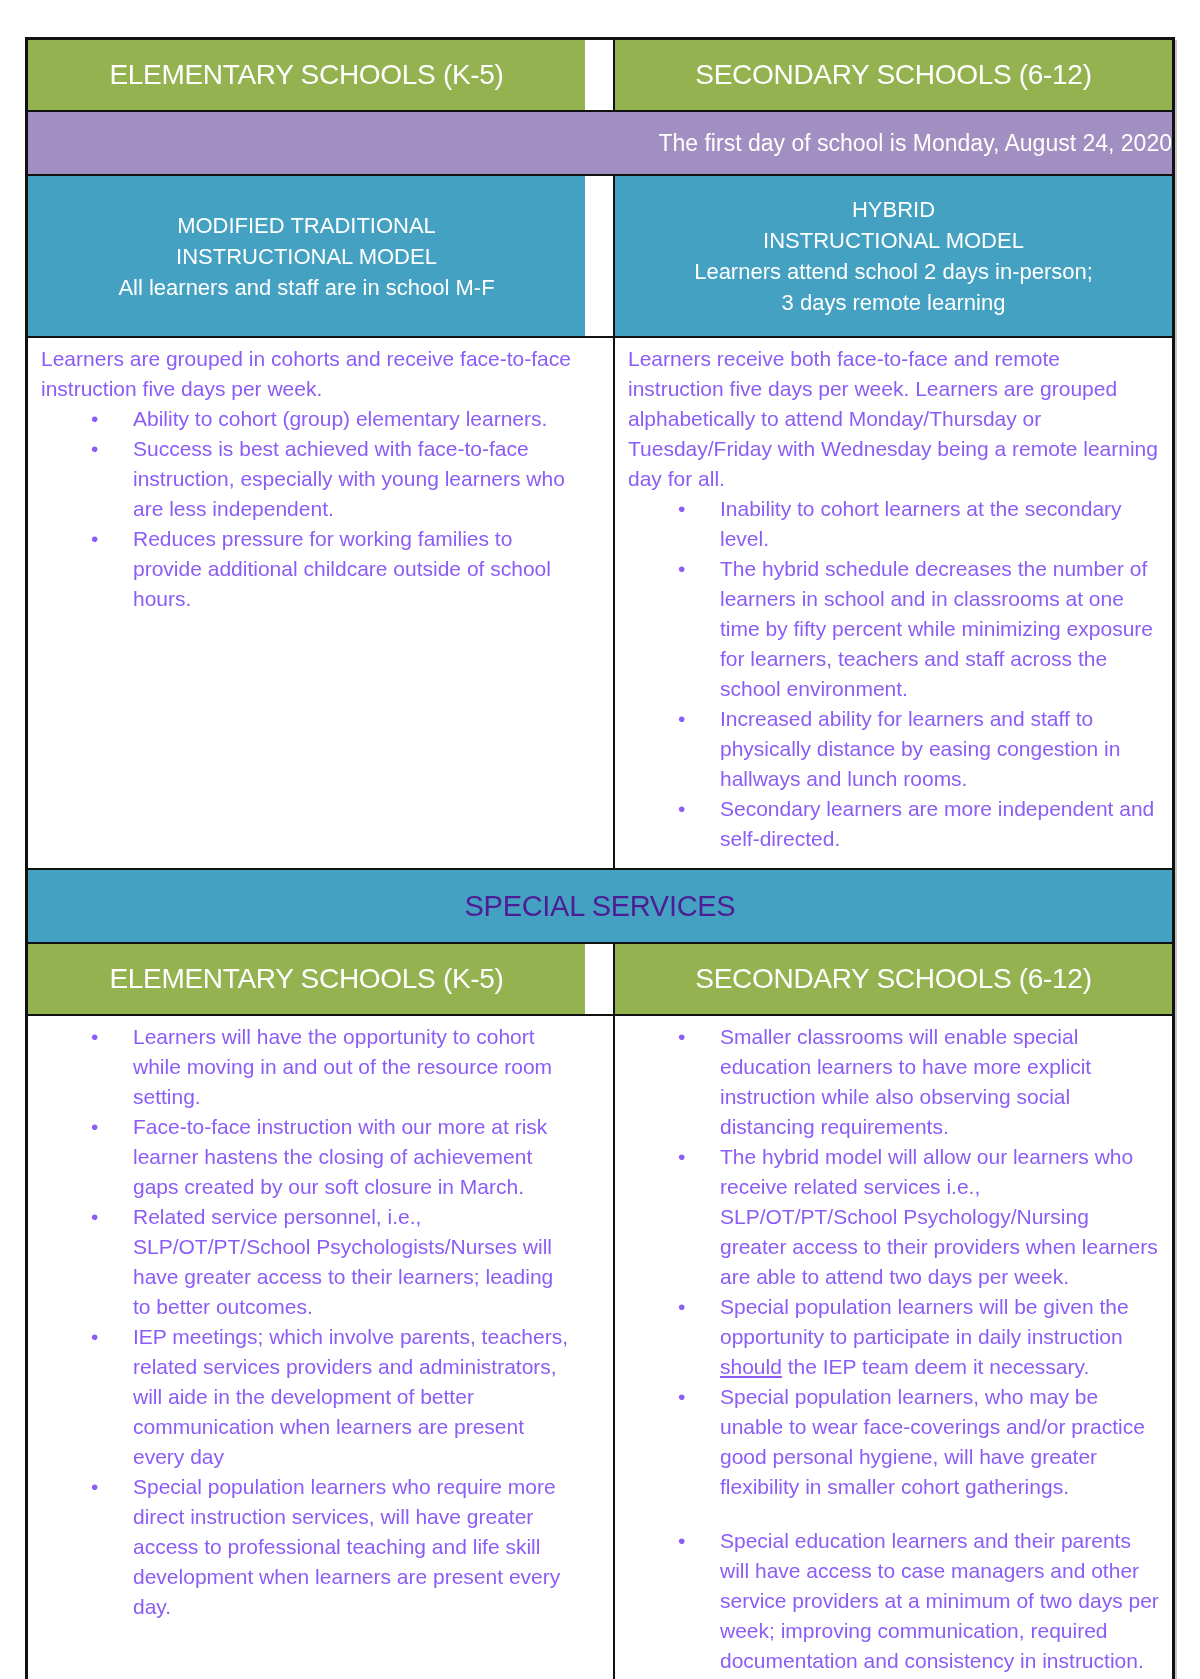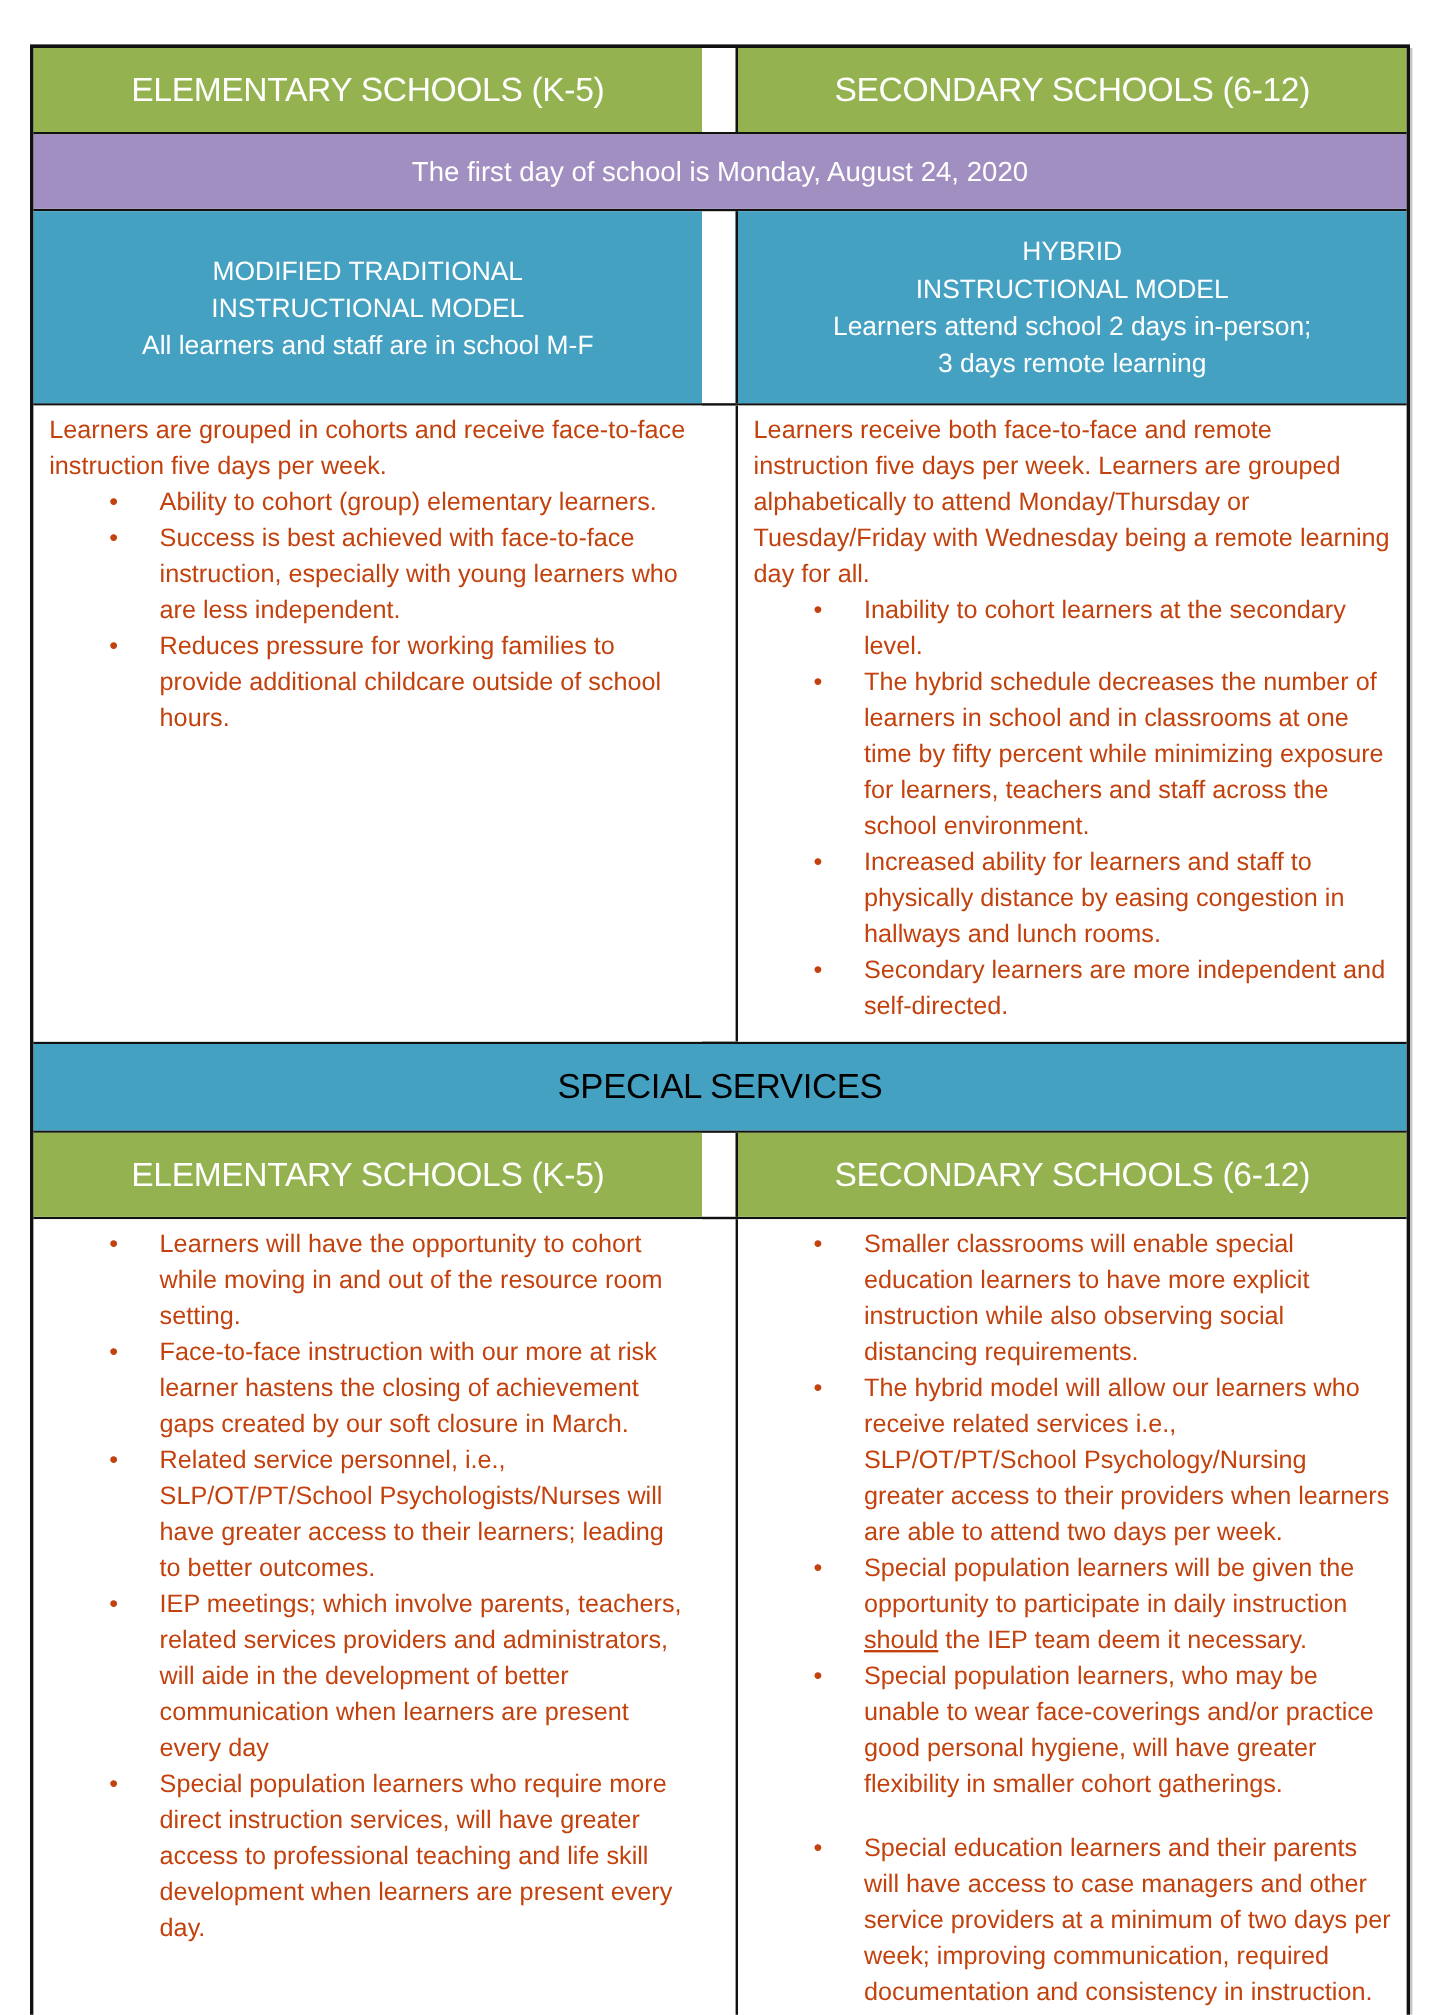--- a/index.html
+++ b/index.html
@@ -18,35 +18,35 @@
   .cell { flex:1 1 0; min-width:0; }
   .cell + .cell { border-left:2px solid #111111; }
 
   .hdr-green {
     background:#95b250; color:#ffffff; height:70px;
     display:flex; align-items:center; justify-content:center;
     font-size:28px; letter-spacing:-0.3px; white-space:nowrap;
   }
   .banner-purple {
     background:#a08fc0; color:#ffffff; height:62px;
-    display:flex; align-items:center; justify-content:center;
+    display:flex; align-items:center; justify-content:flex-end;
     font-size:23px;
   }
   .model-teal {
     background:#45a1c2; color:#ffffff; height:160px;
     display:flex; flex-direction:column; align-items:center; justify-content:center;
     font-size:22px; line-height:31px; text-align:center;
   }
   .banner-teal {
-    background:#45a1c2; color:#000000; height:72px;
+    background:#45a1c2; color:#4c1d95; height:72px;
     display:flex; align-items:center; justify-content:center;
     font-size:29px; letter-spacing:-0.3px;
   }
   .body-cell {
-    background:#ffffff; color:#c2410c;
+    background:#ffffff; color:#8b5cf6;
     font-size:21px; line-height:30px;
     padding:6px 12px 14px 13px;
   }
   .intro { margin:0; }
   ul.blist { list-style:none; margin:0; padding:0 0 0 50px; }
   ul.blist li { position:relative; padding-left:42px; }
   ul.blist li::before { content:"\2022"; position:absolute; left:0; top:0; }
   .u { text-decoration:underline; }
   .gap-top { margin-top:24px; }
 </style>

